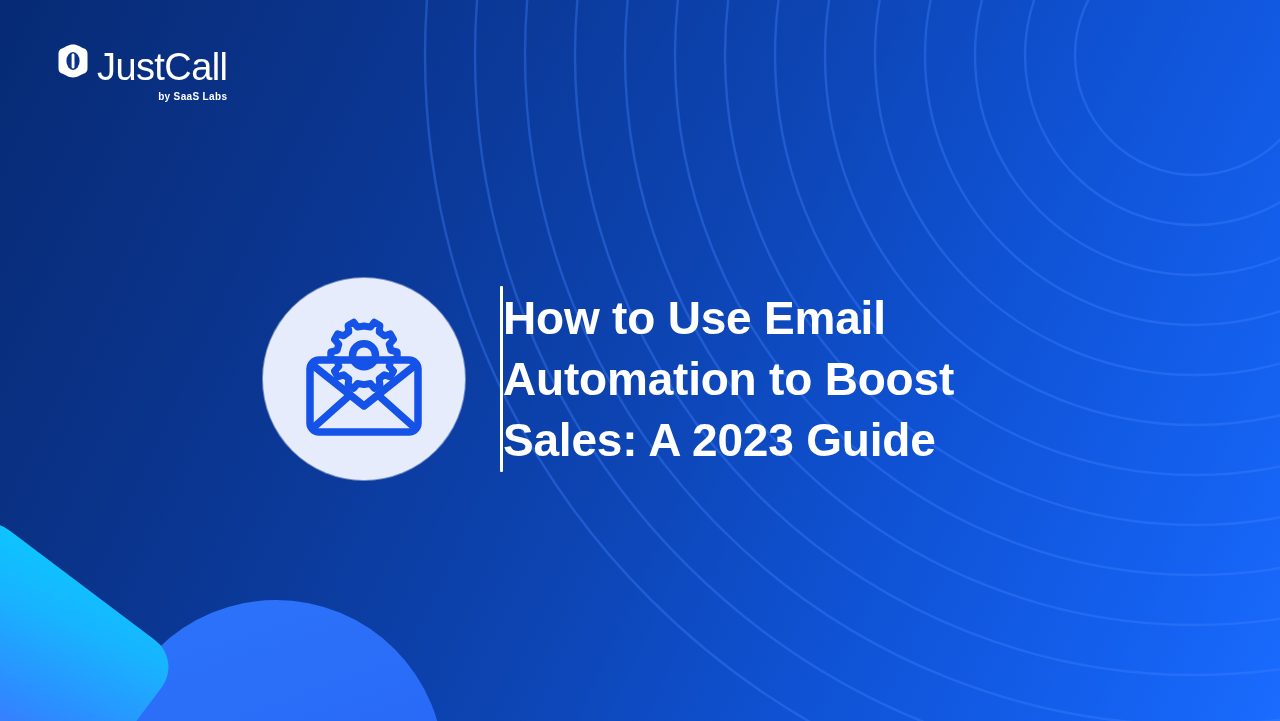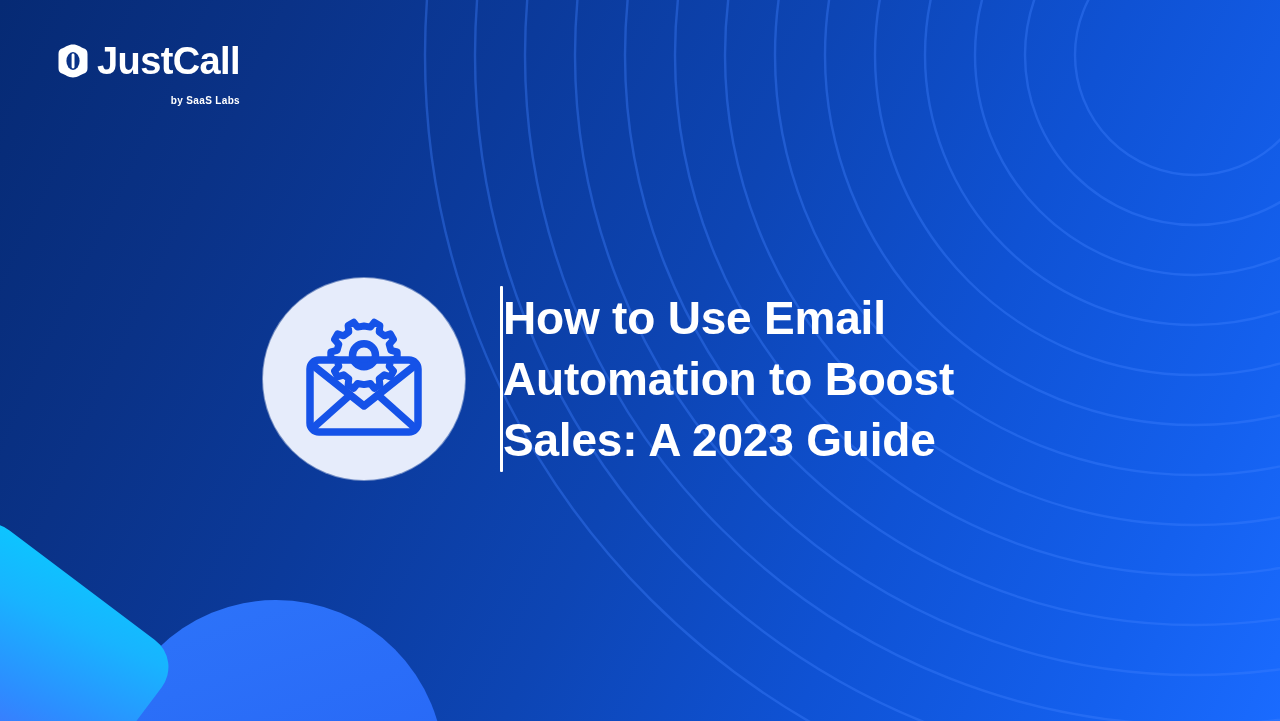--- a/index.html
+++ b/index.html
@@ -79,30 +79,31 @@
     margin-top: 2px;
   }
   .logo-text-wrap {
     display: flex;
     flex-direction: column;
     align-items: flex-end;
   }
   .logo-word {
     color: #ffffff;
     font-size: 38px;
-    font-weight: bold;
+    font-weight: normal;
     letter-spacing: -0.6px;
     line-height: 38px;
+    margin-top: 6px;
   }
   .logo-tagline {
     color: #ffffff;
     font-size: 10px;
     font-weight: bold;
     letter-spacing: 0.35px;
-    margin-top: 15px;
+    margin-top: 5px;
     line-height: 11px;
   }
 
   
   .hero {
     position: absolute;
     left: 263px;
     top: 257px;
     display: flex;
     align-items: center;

